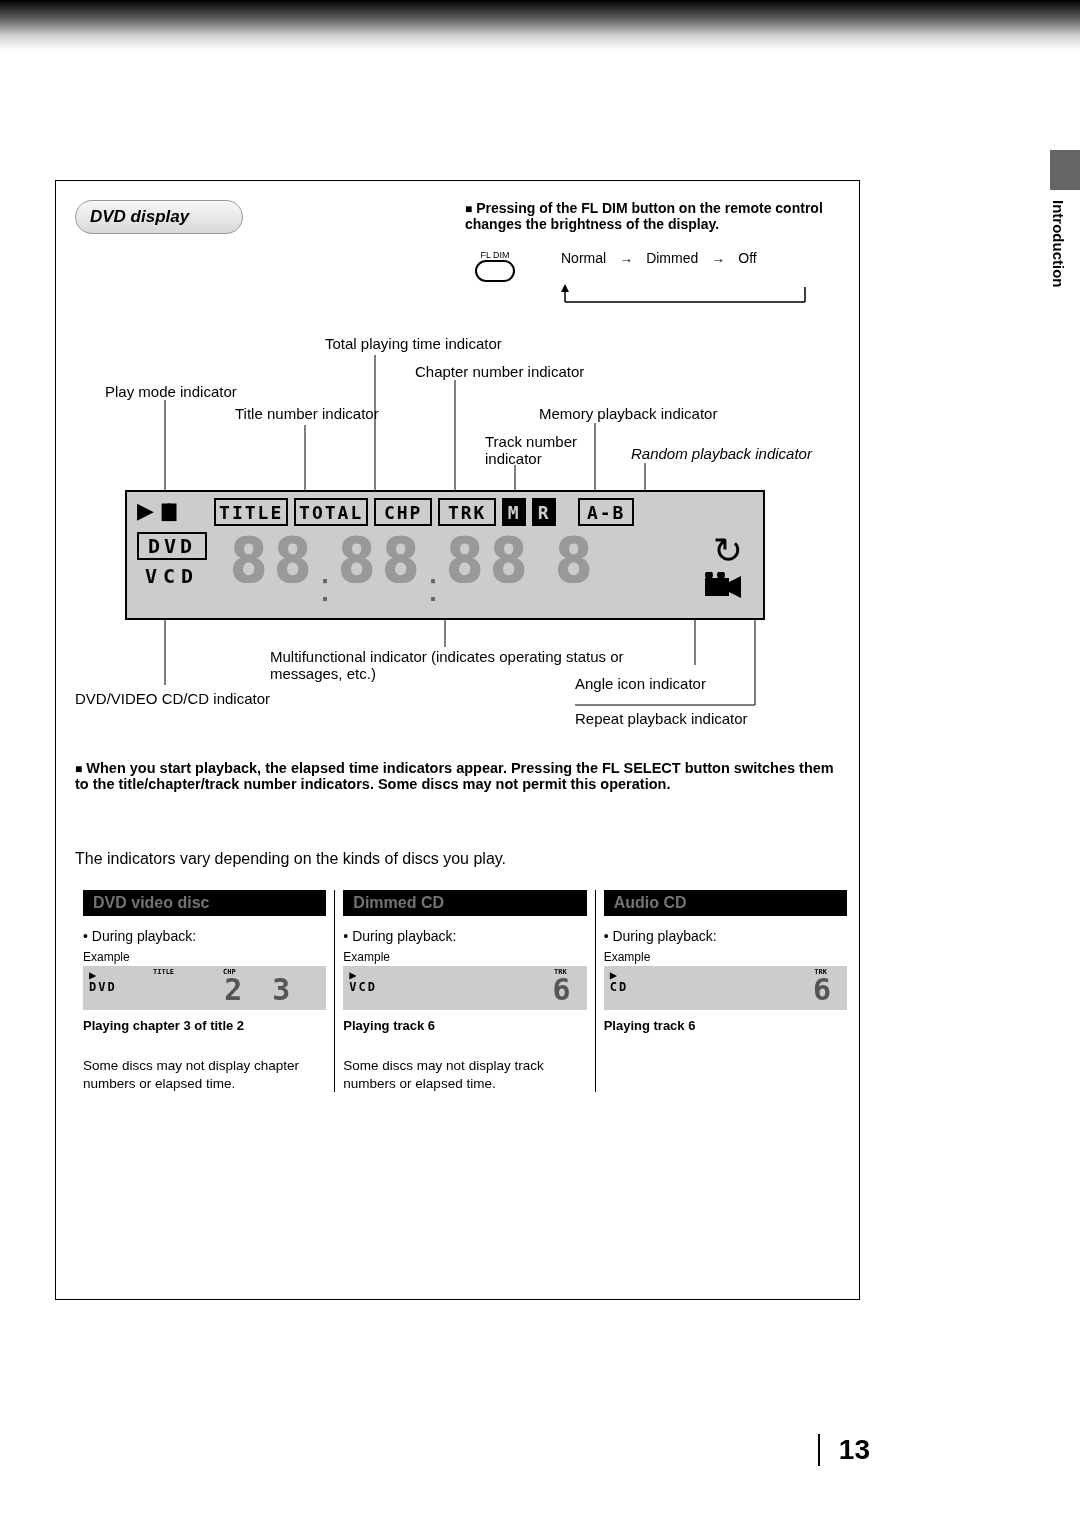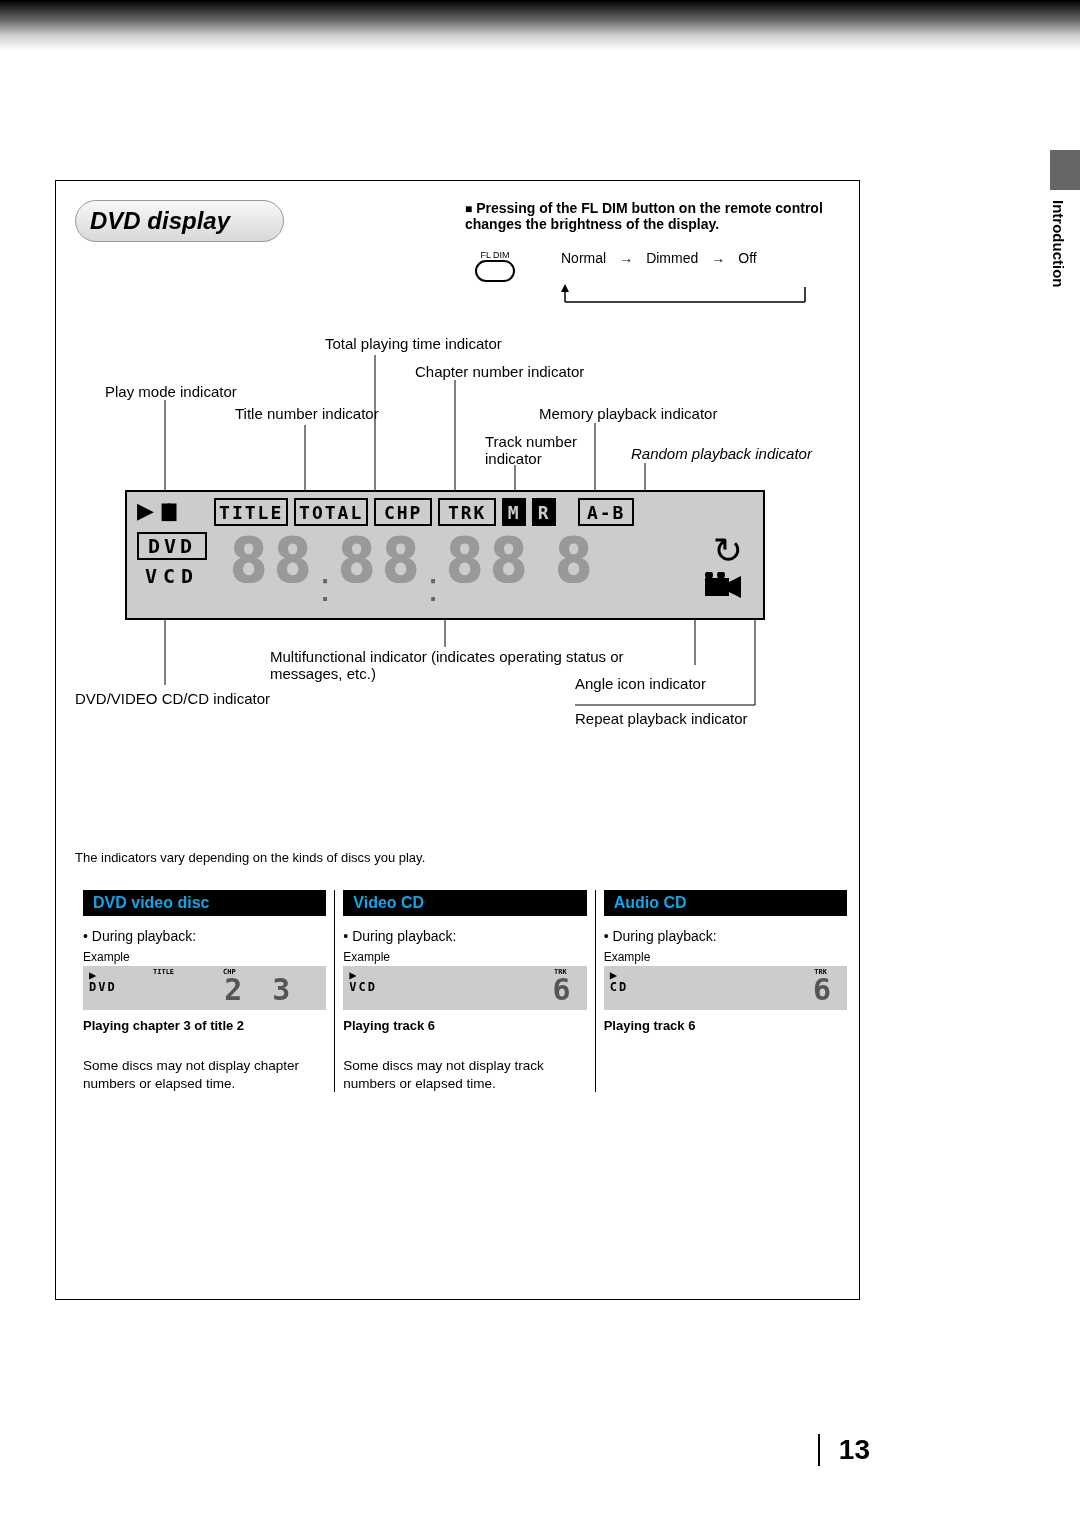--- a/index.html
+++ b/index.html
@@ -39,21 +39,21 @@
     left: 75px;
     top: 200px;
     width: 780px;
   }
   .title-pill {
     display: inline-block;
     background: linear-gradient(to bottom, #f8f8f8, #d8d8d8);
     border: 1px solid #999;
     border-radius: 22px;
     padding: 6px 53px 6px 14px;
-    font-size: 24px;
+    font-size: 17px;
     font-weight: bold;
     font-style: italic;
   }
   .fldim-note {
     position: absolute;
     left: 390px;
     top: 0px;
     font-size: 14px;
     font-weight: bold;
     width: 380px;
@@ -172,38 +172,38 @@
     top: 560px;
     left: 0;
     width: 770px;
     font-size: 14.5px;
     font-weight: bold;
   }
   .vary-note {
     position: absolute;
     top: 650px;
     left: 0;
-    font-size: 13px;
+    font-size: 16px;
   }
   .three-col {
     position: absolute;
     top: 690px;
     left: 0;
     width: 780px;
     display: flex;
   }
   .col {
     flex: 1;
     padding: 0 8px;
     position: relative;
   }
   .col + .col { border-left: 1px solid #000; }
   .col-header {
     background: #000;
-    color: #0ea5e9;
+    color: #737373;
     font-weight: bold;
     font-size: 16px;
     padding: 4px 10px;
     margin-bottom: 12px;
   }
   .col-body { font-size: 14px; }
   .example-label { font-size: 12px; margin-top: 6px; }
   .mini-display {
     background: #ccc;
     height: 44px;
@@ -374,20 +374,23 @@
     <line x1="680" y1="85" x2="500" y2="85" stroke="#000"></line>
   </svg>
 
   <div class="below-callouts">
     <div style="left:195px; top:8px; white-space:normal; width:400px;">Multifunctional indicator (indicates operating status or messages, etc.)</div>
     <div style="left:0px; top:50px;">DVD/VIDEO CD/CD indicator</div>
     <div style="left:500px; top:35px;">Angle icon indicator</div>
     <div style="left:500px; top:70px;">Repeat playback indicator</div>
   </div>
 
+  <div class="note2">
+    <span class="sq">■</span> <span>When you start playback, the elapsed time indicators appear.  Pressing the FL SELECT button switches them to the title/chapter/track number indicators. Some discs may not permit this operation.</span>
+  </div>
 
   <div class="vary-note">The indicators vary depending on the kinds of discs you play.</div>
 
   <div class="three-col">
     <div class="col">
       <div class="col-header">DVD video disc</div>
       <div class="col-body">
         • <span>During playback:</span>
         <div class="example-label">Example</div>
         <div class="mini-display">
@@ -396,21 +399,21 @@
           <span class="mini-label-top" style="left:70px;">TITLE</span>
           <span class="mini-label-top" style="left:140px;">CHP</span>
           <span class="mini-digits" style="right:30px; font-family:monospace;">2 3</span>
         </div>
         <div class="caption">Playing chapter 3 of title 2</div>
         <div class="note-small">Some discs may not display chapter numbers or elapsed time.</div>
       </div>
     </div>
 
     <div class="col">
-      <div class="col-header">Video CD</div>
+      <div class="col-header">Dimmed CD</div>
       <div class="col-body">
         • <span>During playback:</span>
         <div class="example-label">Example</div>
         <div class="mini-display">
           <span class="mini-play">▶</span>
           <span class="mini-mode">VCD</span>
           <span class="mini-label-top" style="right:20px;">TRK</span>
           <span class="mini-digits">6</span>
         </div>
         <div class="caption">Playing track 6</div>

